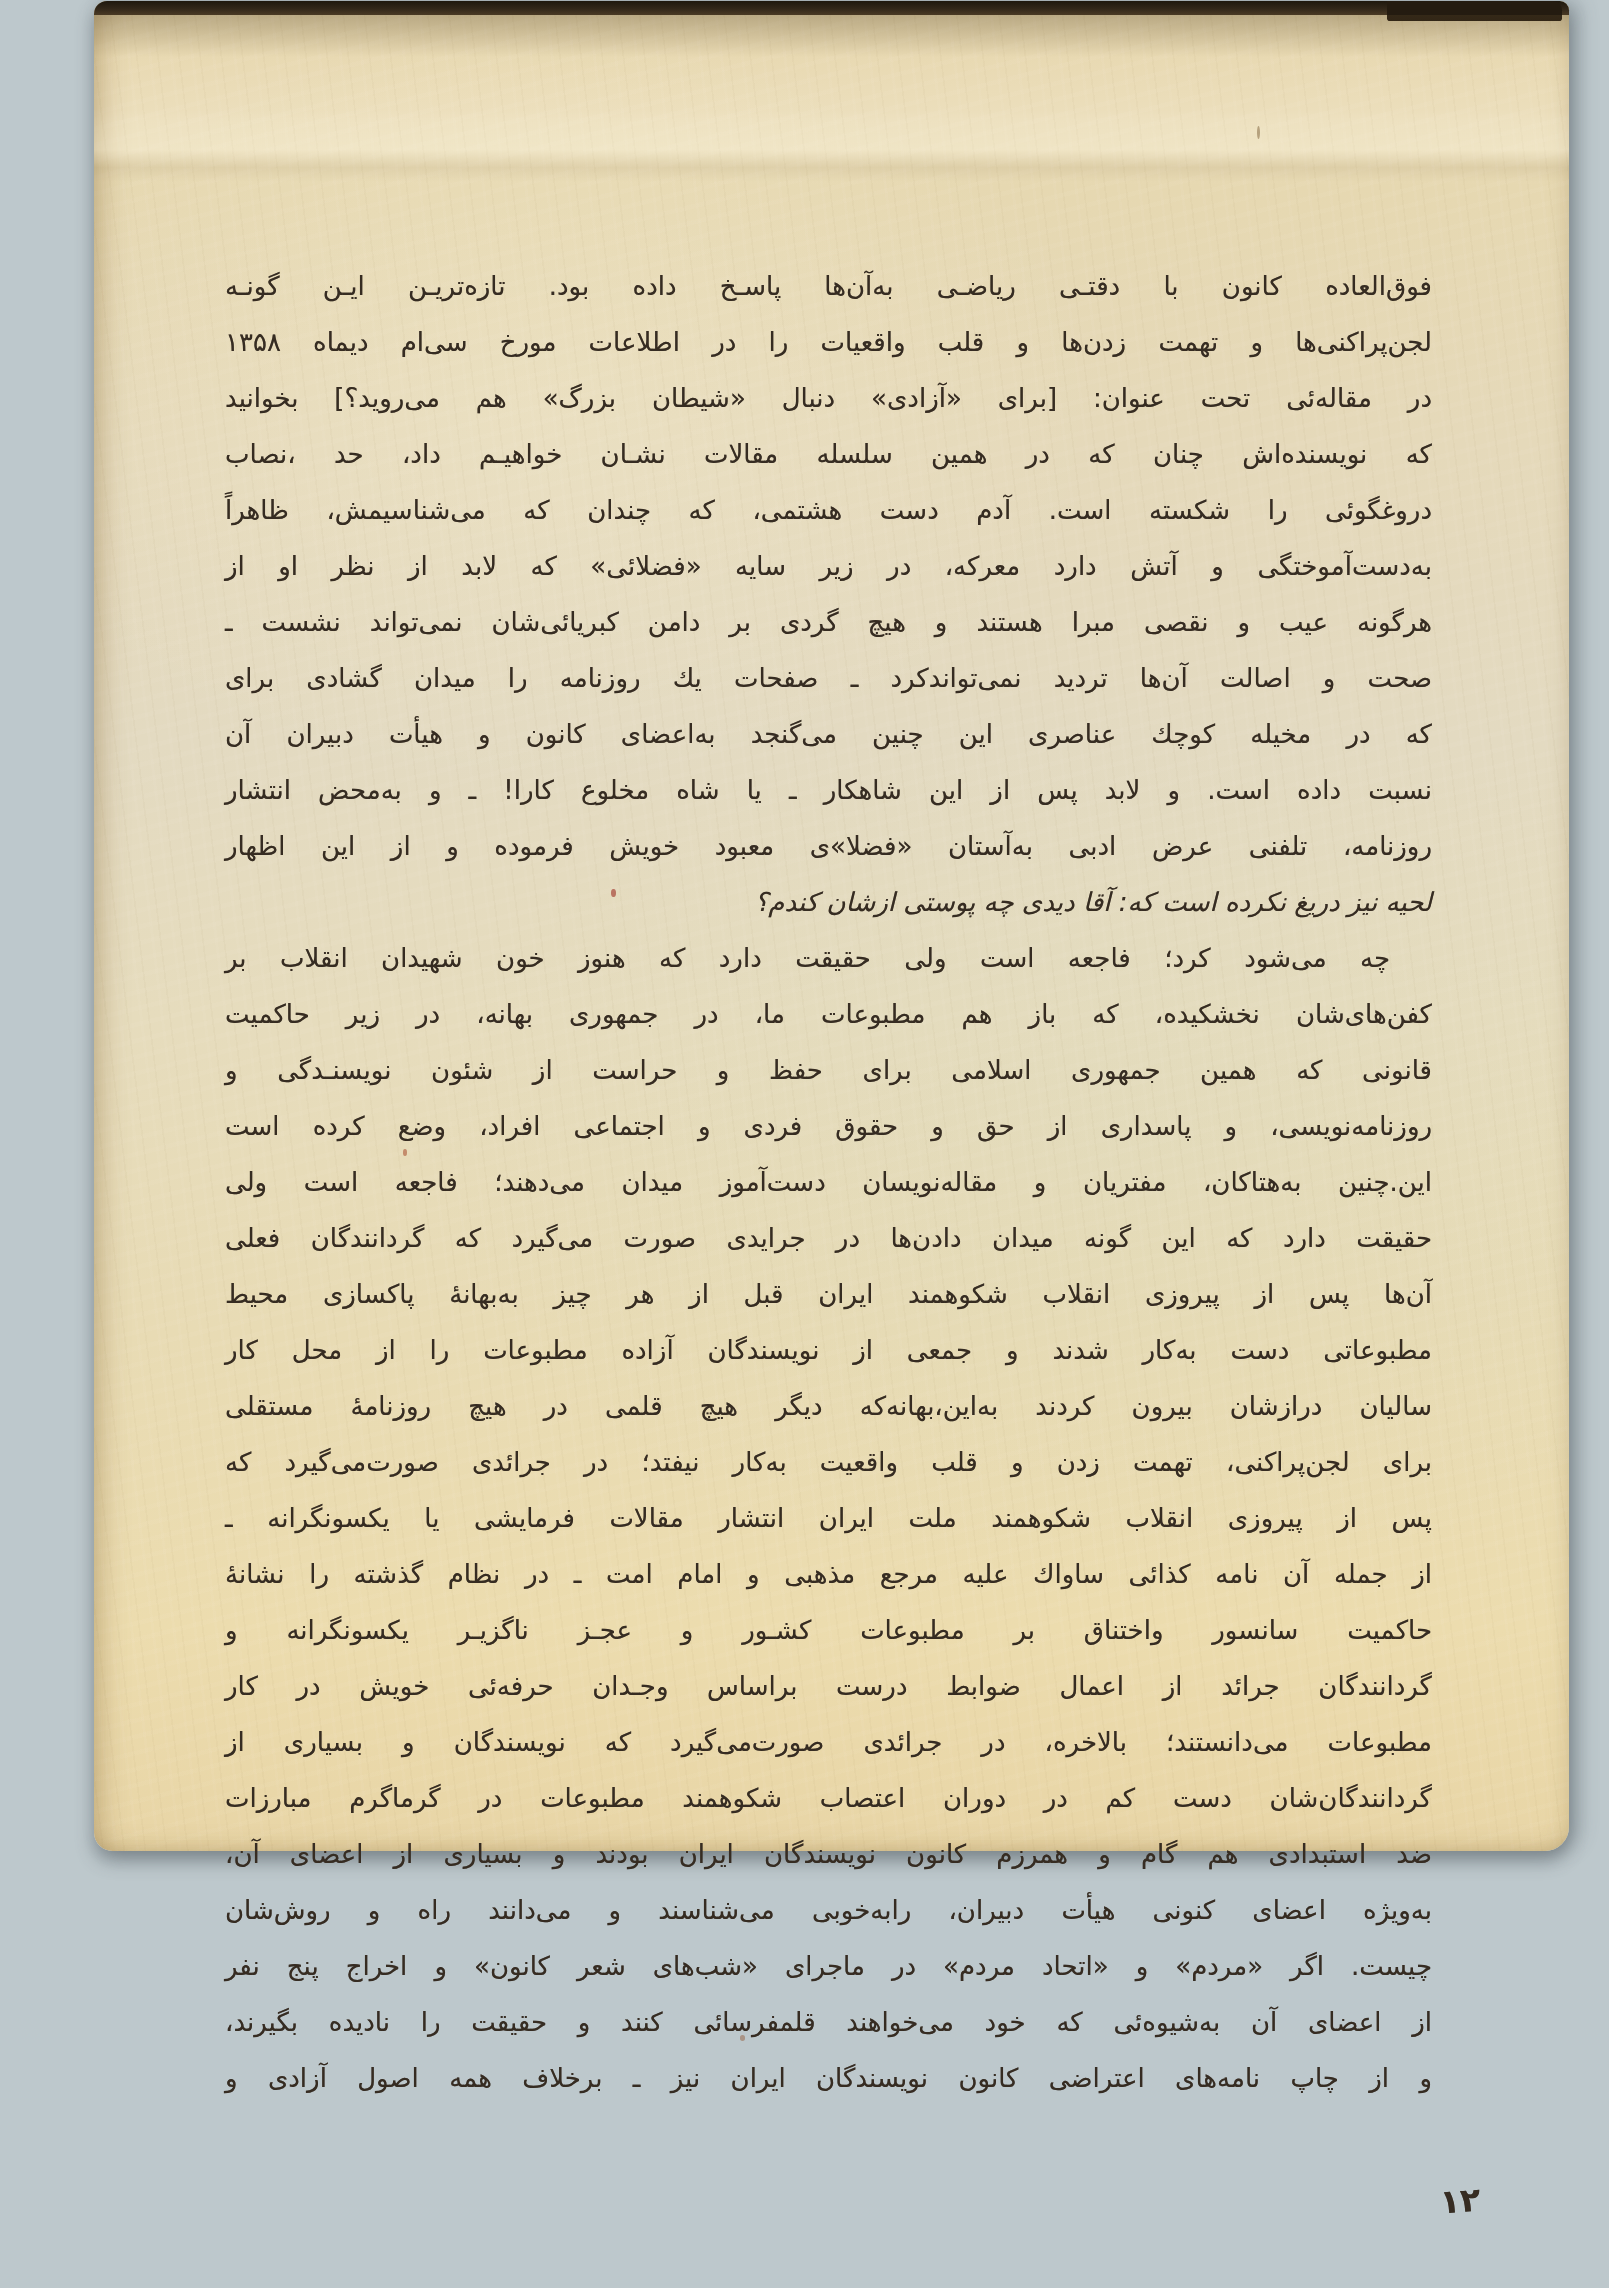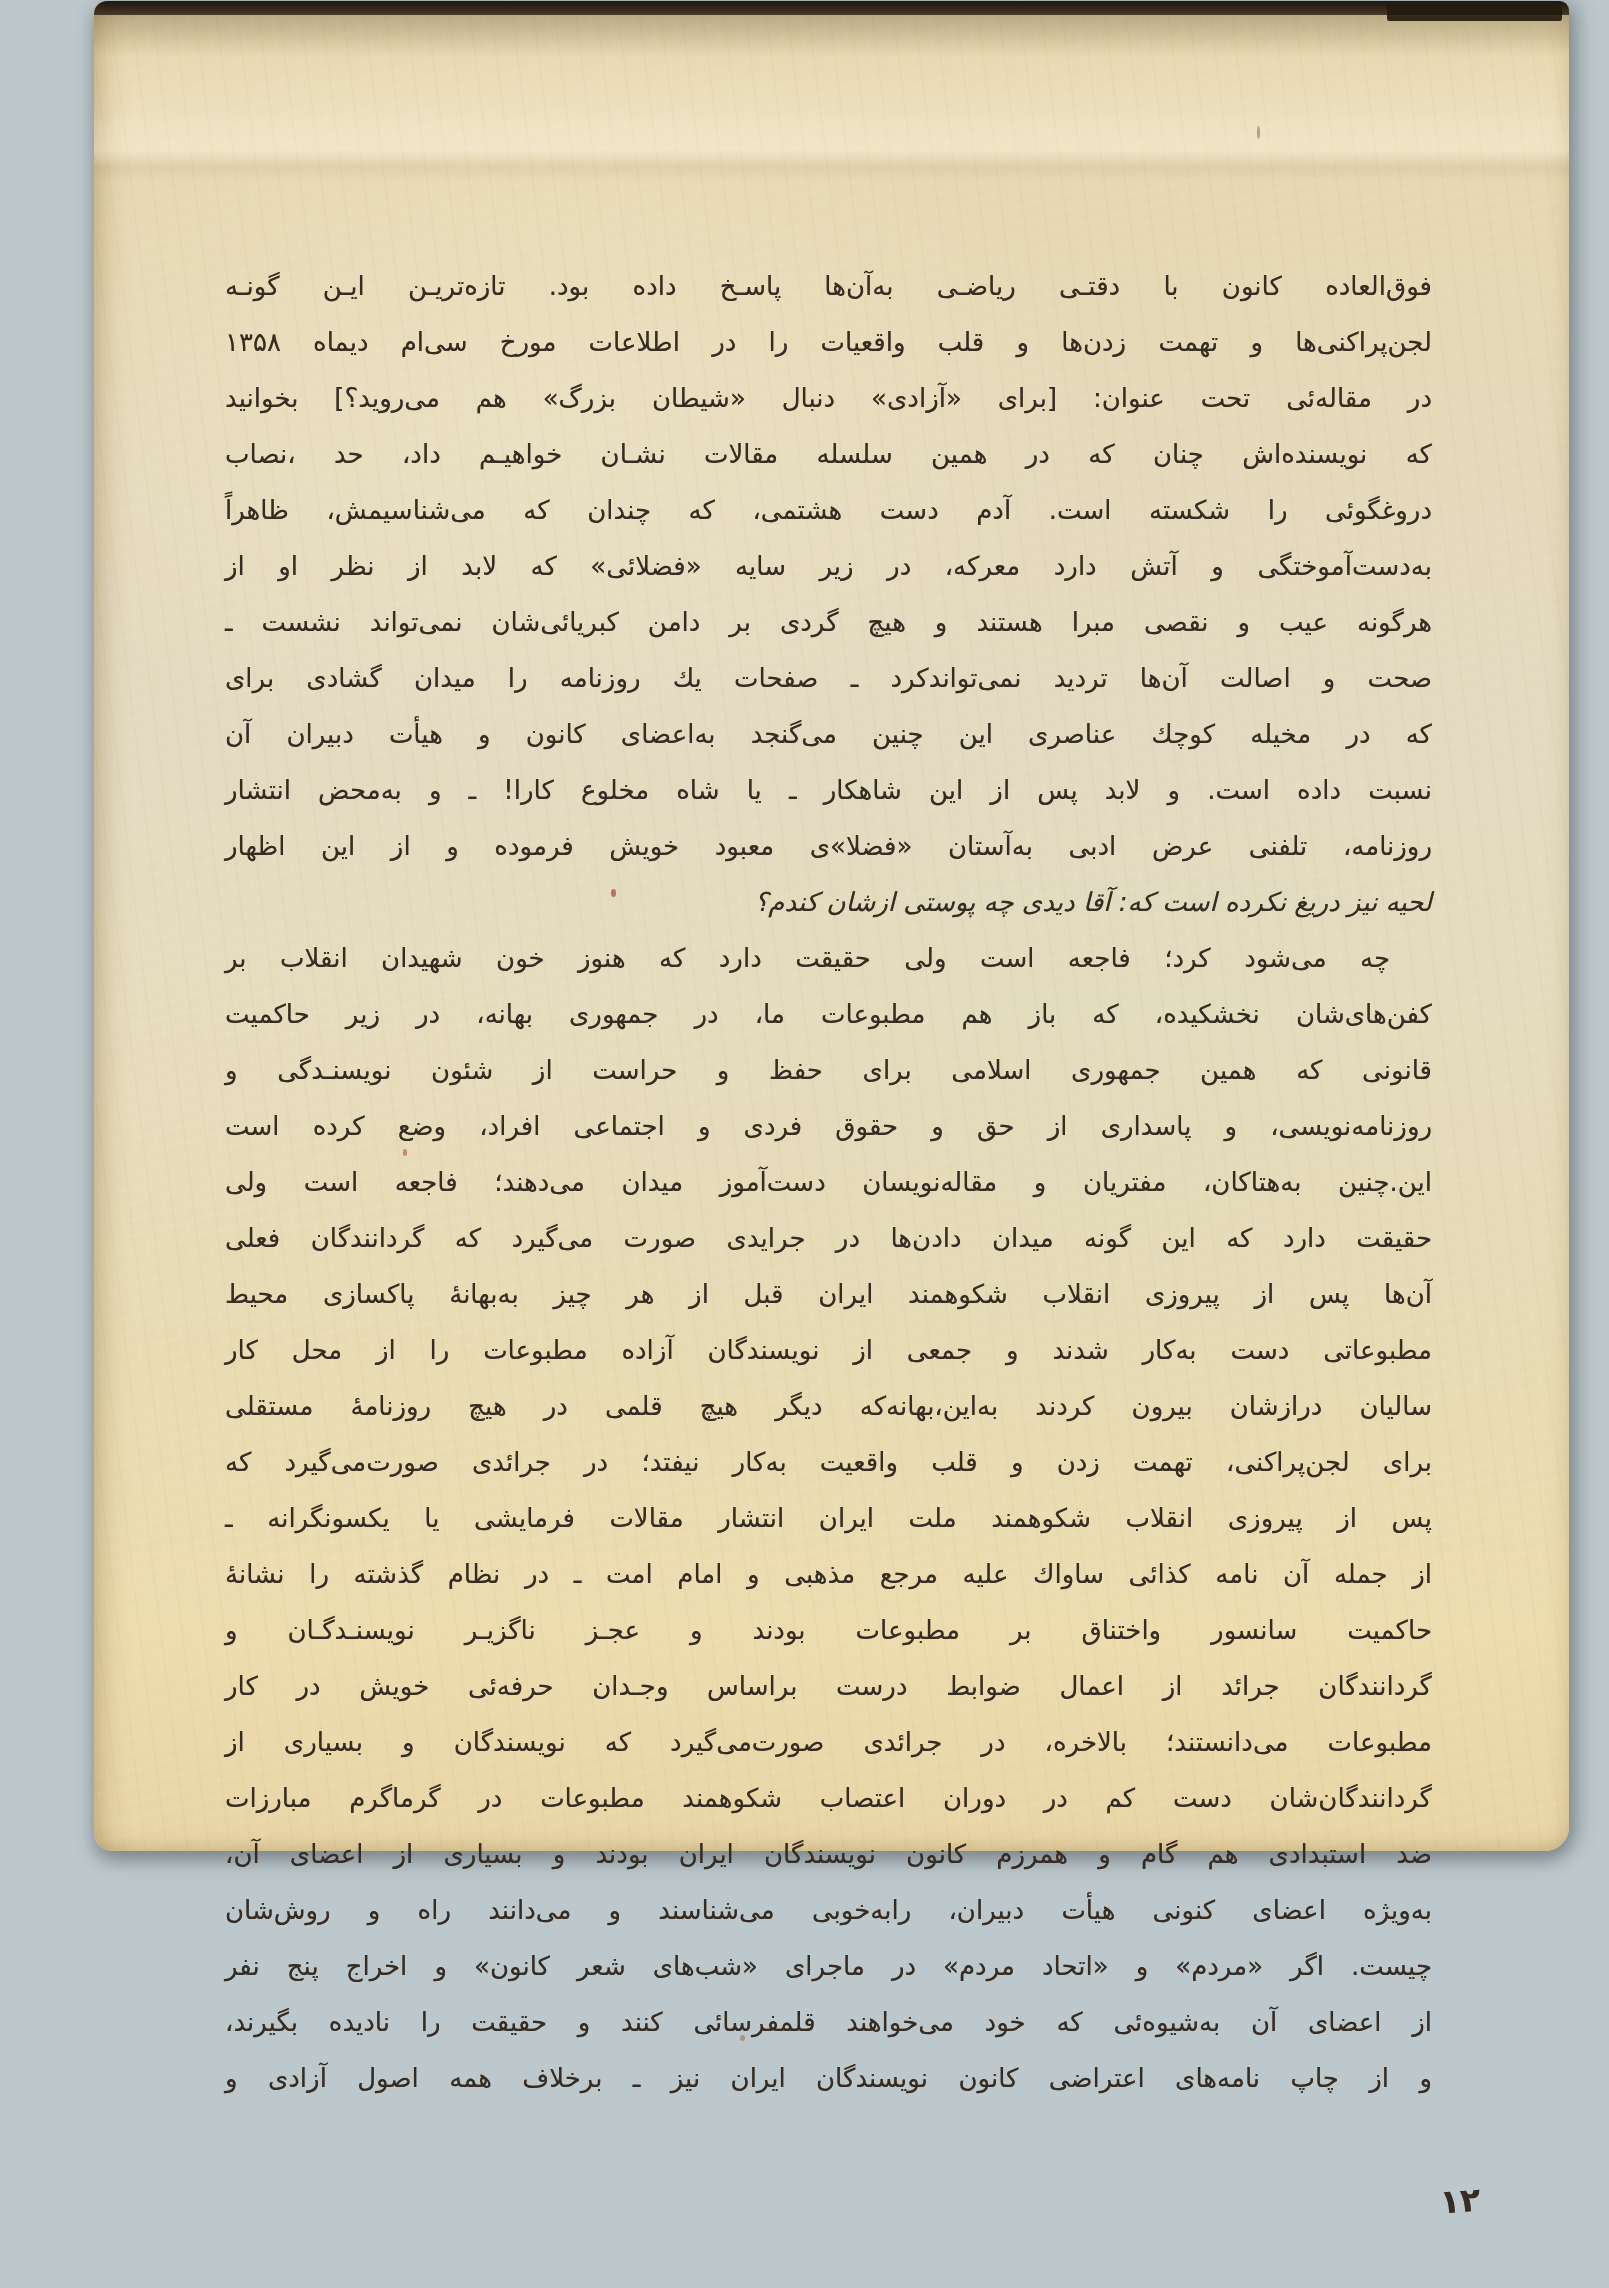--- a/index.html
+++ b/index.html
@@ -132,21 +132,21 @@
         <div class="line">قانونی که همین جمهوری اسلامی برای حفظ و حراست از شئون  نویسنـدگی و</div>
         <div class="line">روزنامه‌نویسی، و پاسداری از حق و حقوق فردی و اجتماعی افراد، وضع کرده است</div>
         <div class="line">این.چنین به‌هتاکان، مفتریان و مقاله‌نویسان دست‌آموز میدان می‌دهند؛ فاجعه است ولی</div>
         <div class="line">حقیقت دارد که این گونه میدان دادن‌ها در جرایدی صورت می‌گیرد که گردانندگان فعلی</div>
         <div class="line">آن‌ها پس از پیروزی انقلاب شکوهمند ایران قبل از هر چیز به‌بهانهٔ پاکسازی محیط</div>
         <div class="line">مطبوعاتی دست به‌کار شدند و جمعی از نویسندگان آزاده مطبوعات  را از محل کار</div>
         <div class="line">سالیان درازشان بیرون کردند به‌این،بهانه‌که دیگر هیچ قلمی در هیچ روزنامهٔ مستقلی</div>
         <div class="line">برای لجن‌پراکنی، تهمت زدن و قلب واقعیت به‌کار نیفتد؛ در جرائدی صورت‌می‌گیرد که</div>
         <div class="line">پس از پیروزی انقلاب شکوهمند ملت ایران انتشار مقالات فرمایشی یا یکسونگرانه ـ</div>
         <div class="line">از جمله آن نامه کذائی ساواك علیه مرجع مذهبی و امام امت ـ در نظام گذشته را نشانهٔ</div>
-        <div class="line">حاکمیت سانسور واختناق بر مطبوعات   بودند و عجـز ناگزیـر  نویسنـدگـان و</div>
+        <div class="line">حاکمیت سانسور واختناق بر مطبوعات   کشـور و عجـز ناگزیـر  یکسونگرانه و</div>
         <div class="line">گردانندگان جرائد از اعمال ضوابط درست براساس وجـدان حرفه‌ئی خویش در کار</div>
         <div class="line">مطبوعات می‌دانستند؛ بالاخره، در جرائدی صورت‌می‌گیرد که نویسندگان و بسیاری از</div>
         <div class="line">گردانندگان‌شان دست کم در دوران اعتصاب شکوهمند مطبوعات در گرماگرم مبارزات</div>
         <div class="line">ضد استبدادی هم گام و همرزم کانون نویسندگان ایران بودند و بسیاری از اعضای آن،</div>
         <div class="line">به‌ویژه اعضای کنونی هیأت دبیران، رابه‌خوبی می‌شناسند و می‌دانند راه و روش‌شان</div>
         <div class="line">چیست. اگر «مردم» و «اتحاد مردم» در ماجرای «شب‌های شعر کانون» و اخراج پنج نفر</div>
         <div class="line">از اعضای آن به‌شیوه‌ئی که خود می‌خواهند قلمفرسائی کنند و حقیقت را نادیده بگیرند،</div>
         <div class="line">و از چاپ نامه‌های اعتراضی کانون نویسندگان ایران نیز ـ برخلاف همه اصول آزادی و</div>
       </div>
 

